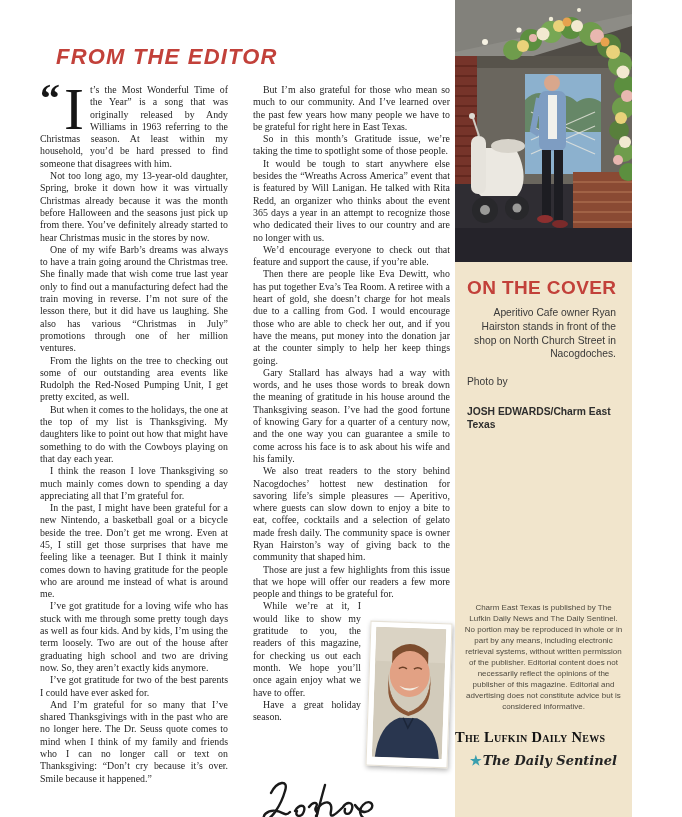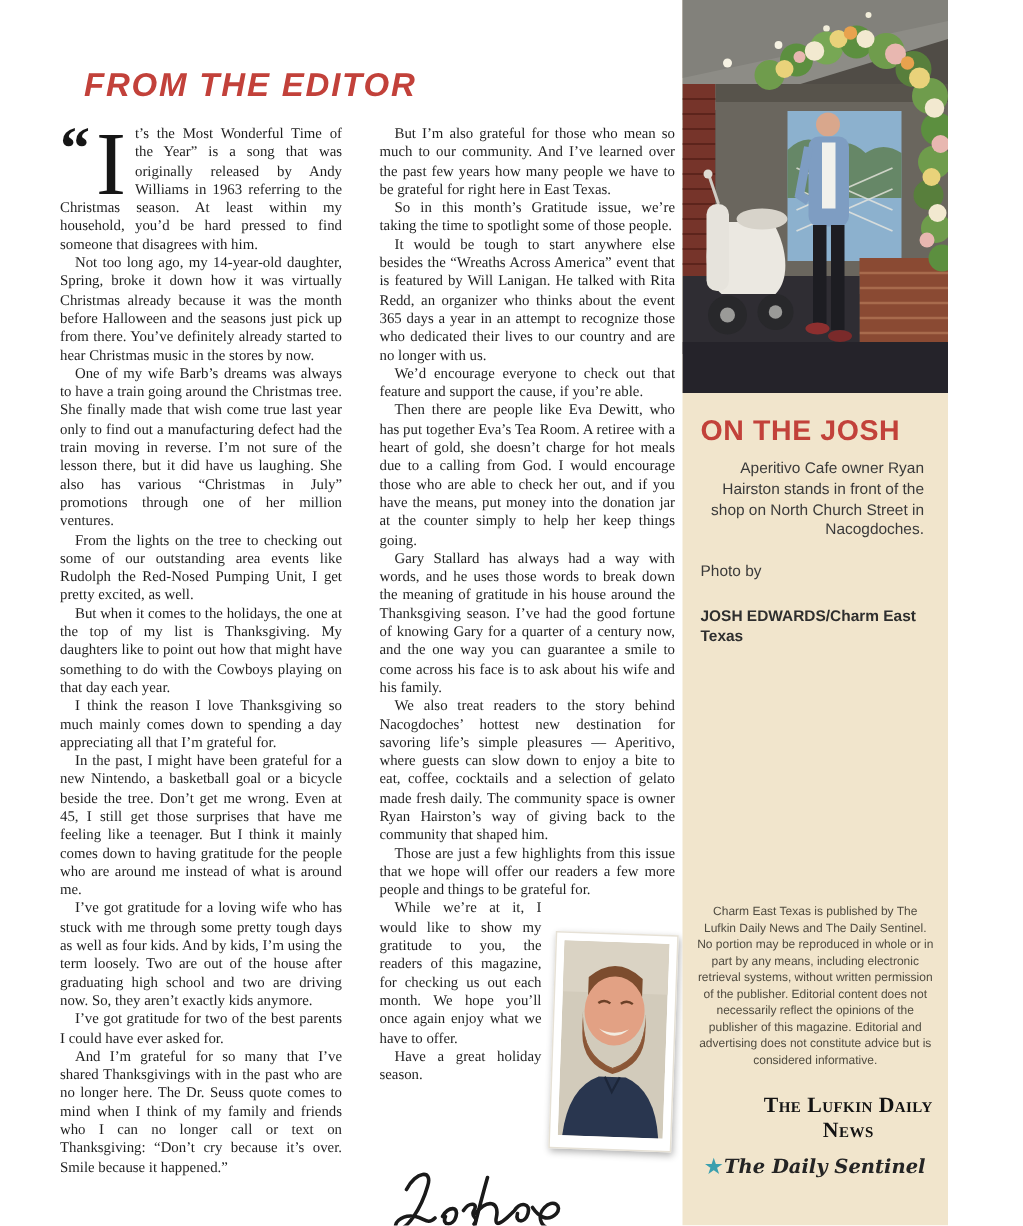--- a/index.html
+++ b/index.html
@@ -61,42 +61,42 @@
   }
   .credit{
     margin:0 10px 0 12px;font-family:"Liberation Sans", sans-serif;
     font-weight:700;font-size:10.3px;line-height:13.5px;color:#2e2e2e;
   }
   .publisher{
     margin:170px 9px 0 9px;font-family:Liberation Sans, sans-serif;
     font-size:8px;line-height:11px;color:var(--publisher);text-align:center;
   }
   .logo1{
-    margin-top:17px;text-align:center;font-family:"Liberation Serif", serif;
+    margin-top:17px;text-align:left;font-family:"Liberation Serif", serif;
     font-variant:small-caps;font-weight:700;font-size:14.5px;
-    letter-spacing:.3px;color:#131313;padding-left:44px;
+    letter-spacing:.3px;color:#131313;
   }
   .logo2{
     margin-top:7px;text-align:center;font-family:"DejaVu Serif", serif;
     font-style:italic;font-weight:700;font-size:13px;color:#242424;
   }
   .star{color:var(--teal);font-style:normal;font-size:13px;margin-right:1px;}
 </style>
 </head>
 <body>
 
 <div class="page">
 
   <h1 class="title">FROM THE EDITOR</h1>
 
   <div class="columns">
 
     <div class="col col1">
       <p class="lead"><span class="bigquote">“</span><span class="dropcap">I</span><span>t’s the Most Wonderful Time of the Year” is a song that was originally released by Andy Williams in 1963 referring to the Christmas season. At least within my household, you’d be hard pressed to find someone that disagrees with him.</span></p>
-      <p>Not too long ago, my 14-year-old daughter, Spring, broke it down how it was virtually Christmas already because it was the month before Halloween and the seasons just pick up from there. You’ve definitely already started to hear Christmas music in the stores by now.</p>
+      <p>Not too long ago, my 13-year-old daughter, Spring, broke it down how it was virtually Christmas already because it was the month before Halloween and the seasons just pick up from there. You’ve definitely already started to hear Christmas music in the stores by now.</p>
       <p>One of my wife Barb’s dreams was always to have a train going around the Christmas tree. She finally made that wish come true last year only to find out a manufacturing defect had the train moving in reverse. I’m not sure of the lesson there, but it did have us laughing. She also has various “Christmas in July” promotions through one of her million ventures.</p>
       <p>From the lights on the tree to checking out some of our outstanding area events like Rudolph the Red-Nosed Pumping Unit, I get pretty excited, as well.</p>
       <p>But when it comes to the holidays, the one at the top of my list is Thanksgiving. My daughters like to point out how that might have something to do with the Cowboys playing on that day each year.</p>
       <p>I think the reason I love Thanksgiving so much mainly comes down to spending a day appreciating all that I’m grateful for.</p>
       <p>In the past, I might have been grateful for a new Nintendo, a basketball goal or a bicycle beside the tree. Don’t get me wrong. Even at 45, I still get those surprises that have me feeling like a teenager. But I think it mainly comes down to having gratitude for the people who are around me instead of what is around me.</p>
       <p>I’ve got gratitude for a loving wife who has stuck with me through some pretty tough days as well as four kids. And by kids, I’m using the term loosely. Two are out of the house after graduating high school and two are driving now. So, they aren’t exactly kids anymore.</p>
       <p>I’ve got gratitude for two of the best parents I could have ever asked for.</p>
       <p>And I’m grateful for so many that I’ve shared Thanksgivings with in the past who are no longer here. The Dr. Seuss quote comes to mind when I think of my family and friends who I can no longer call or text on Thanksgiving: “Don’t cry because it’s over. Smile because it happened.”</p>
     </div>
 
@@ -231,21 +231,21 @@
           <circle cx="172" cy="96" r="6" fill="#e8b7b0"></circle>
         <circle cx="166" cy="118" r="6" fill="#e9d27a"></circle>
           <circle cx="170" cy="142" r="6" fill="#f2e9d0"></circle>
         <circle cx="112" cy="22" r="4.5" fill="#e8a24e"></circle>
           <circle cx="150" cy="42" r="4.5" fill="#e8a24e"></circle>
         <circle cx="78" cy="38" r="4" fill="#e8b7b0"></circle>
           <circle cx="163" cy="160" r="5" fill="#e8b7b0"></circle>
       </g>
     </svg>
 
-    <h2 class="otc">ON THE JOSH</h2>
+    <h2 class="otc">ON THE COVER</h2>
     <p class="caption">Aperitivo Cafe owner Ryan Hairston stands in front of the shop on North Church Street in Nacogdoches.</p>
     <p class="photoby">Photo by</p>
     <p class="credit">JOSH EDWARDS/Charm East Texas</p>
     <p class="publisher">Charm East Texas is published by The Lufkin Daily News and The Daily Sentinel. No portion may be reproduced in whole or in part by any means, including electronic retrieval systems, without written permission of the publisher. Editorial content does not necessarily reflect the opinions of the publisher of this magazine. Editorial and advertising does not constitute advice but is considered informative.</p>
     <div class="logo1">The Lufkin Daily News</div>
     <div class="logo2"><span class="star">★</span><span>The Daily Sentinel</span></div>
 
   </aside>
 
 </div>

